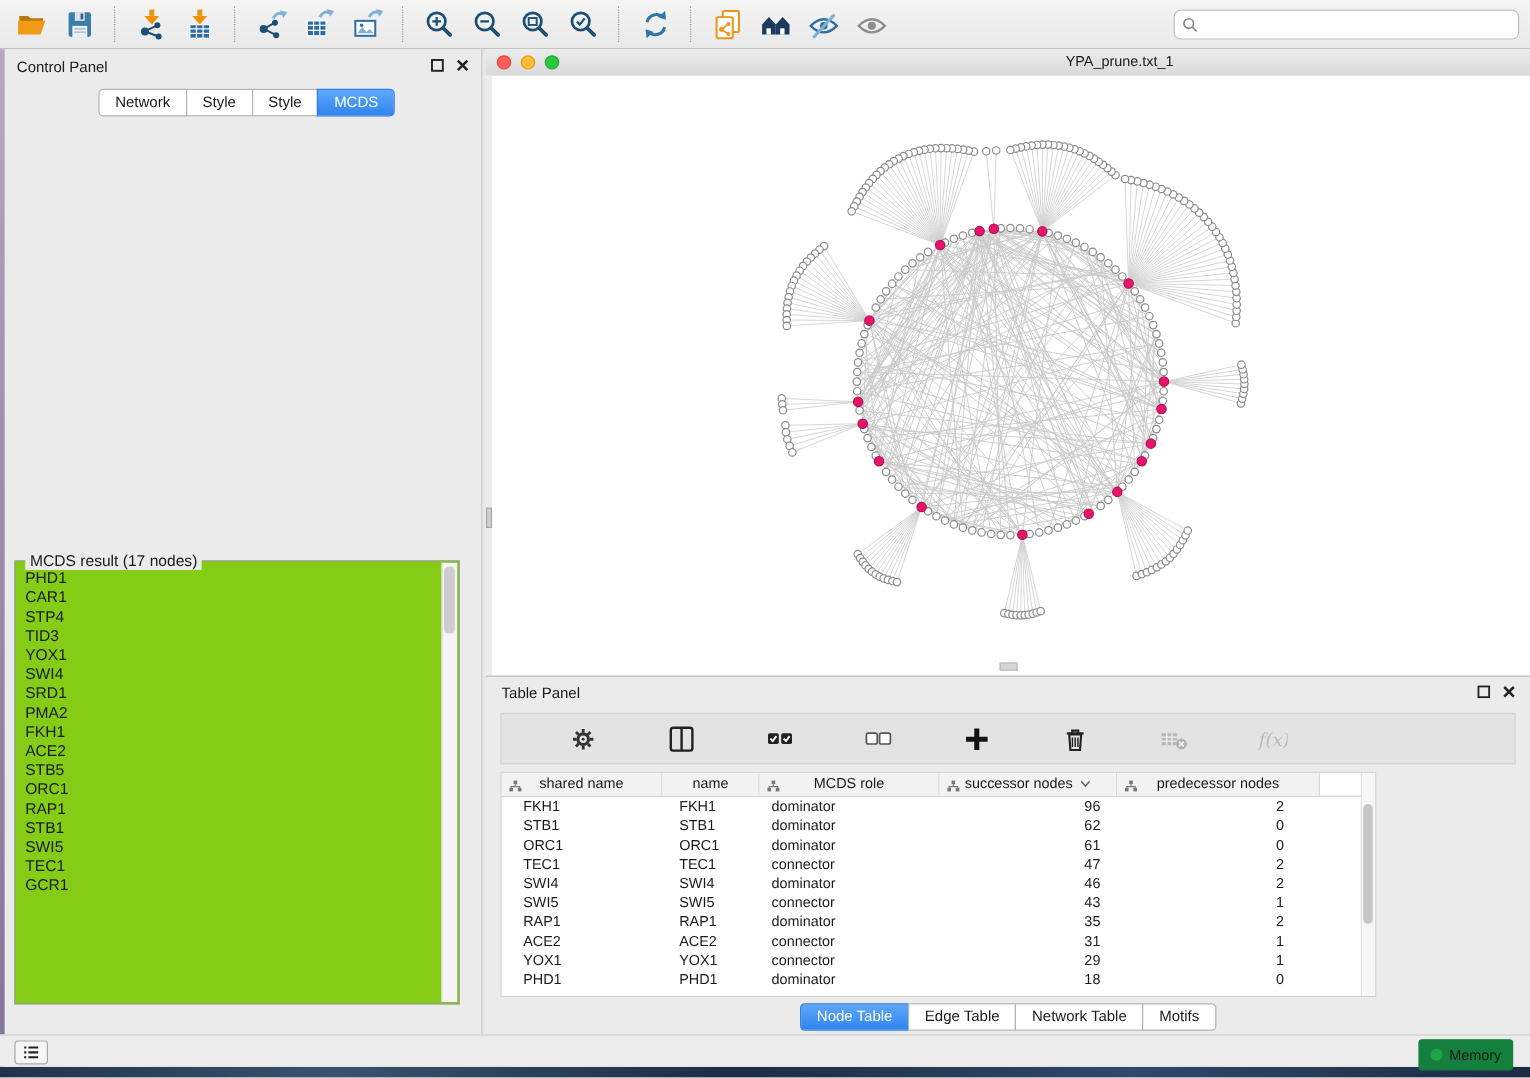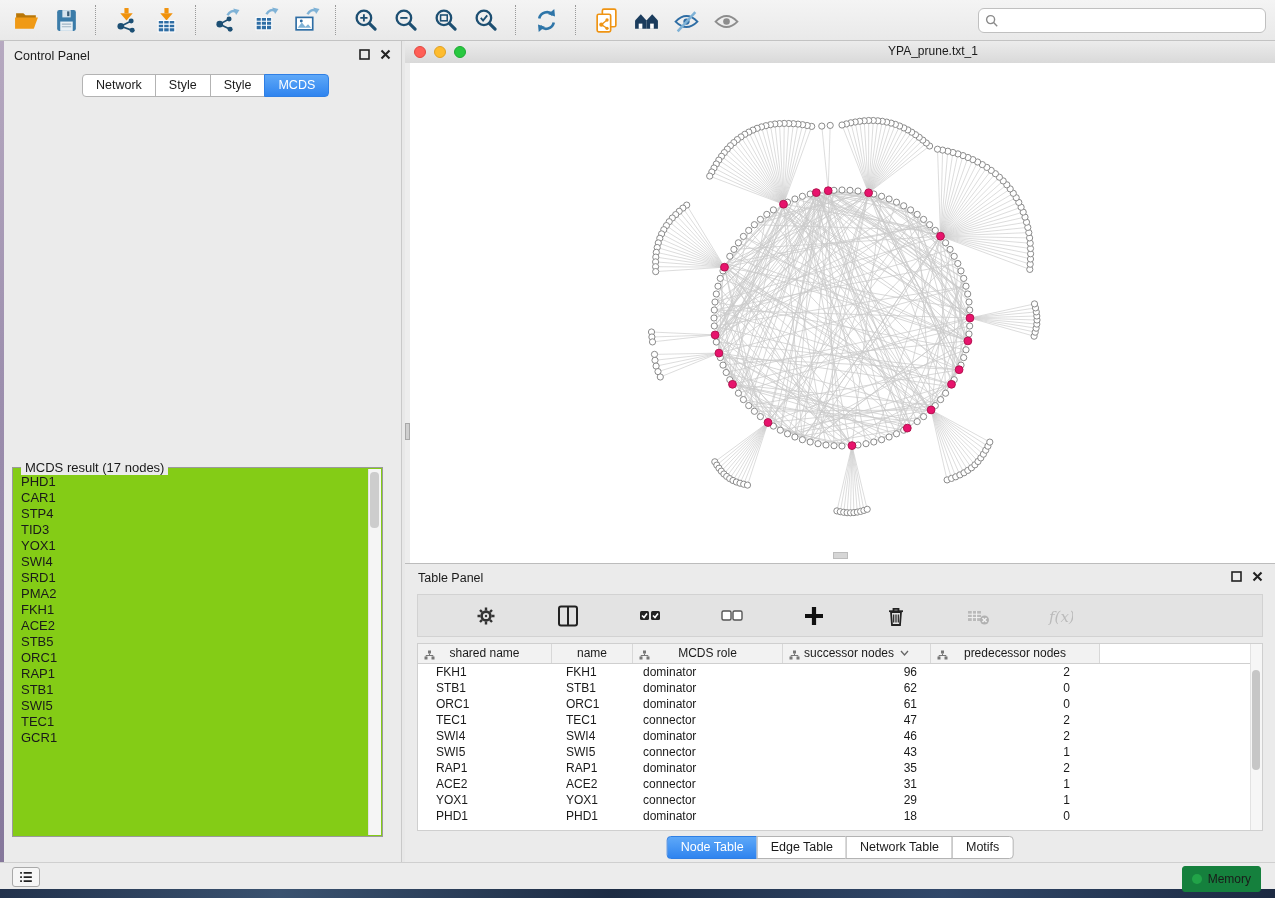--- a/index.html
+++ b/index.html
@@ -74,21 +74,21 @@
   
   .table-panel{position:absolute;left:405px;top:563px;width:870px;height:299px;box-sizing:border-box;
     background:#ebebeb;border-top:1px solid #bcbcbc;}
   .tp-title{position:absolute;left:13px;top:7px;font-size:12.5px;}
   .tp-controls{position:absolute;right:12px;top:7px;display:flex;gap:10px;align-items:center;}
   .tp-toolbar{position:absolute;left:12px;top:30px;width:846px;height:43px;box-sizing:border-box;
     background:#e3e3e3;border:1px solid #d2d2d2;display:flex;align-items:center;padding-left:14px;gap:14px;}
   .ttbtn{width:28px;height:28px;display:flex;align-items:center;justify-content:center;margin-left:40px;}
   .ttbtn svg{width:26px;height:26px;}
   .ttbtn.disabled{opacity:.55;}
-  .table-wrap{position:absolute;left:12px;top:79px;width:846px;height:188px;box-sizing:border-box;
+  .table-wrap{position:absolute;left:12px;top:79px;width:730px;height:188px;box-sizing:border-box;
     background:#fff;border:1px solid #cfcfcf;overflow:hidden;}
   .thead{display:flex;height:19px;border-bottom:1px solid #cfcfcf;font-size:12px;}
   .th{position:relative;box-sizing:border-box;background:#f2f2f2;border-right:1px solid #d8d8d8;
     text-align:center;line-height:18px;}
   .th .hicon{position:absolute;left:6px;top:4px;width:11px;height:11px;}
   .th .chev{display:inline-block;margin-left:6px;vertical-align:1px;}
   .tbody .tr{display:flex;height:16px;font-size:12px;align-items:center;}
   .td{box-sizing:border-box;overflow:hidden;white-space:nowrap;}
   .td.c0{padding-left:18px;} .td.c1{padding-left:14px;} .td.c2{padding-left:10px;}
   .td.c3{text-align:right;padding-right:14px;} .td.c4{text-align:right;padding-right:30px;}

